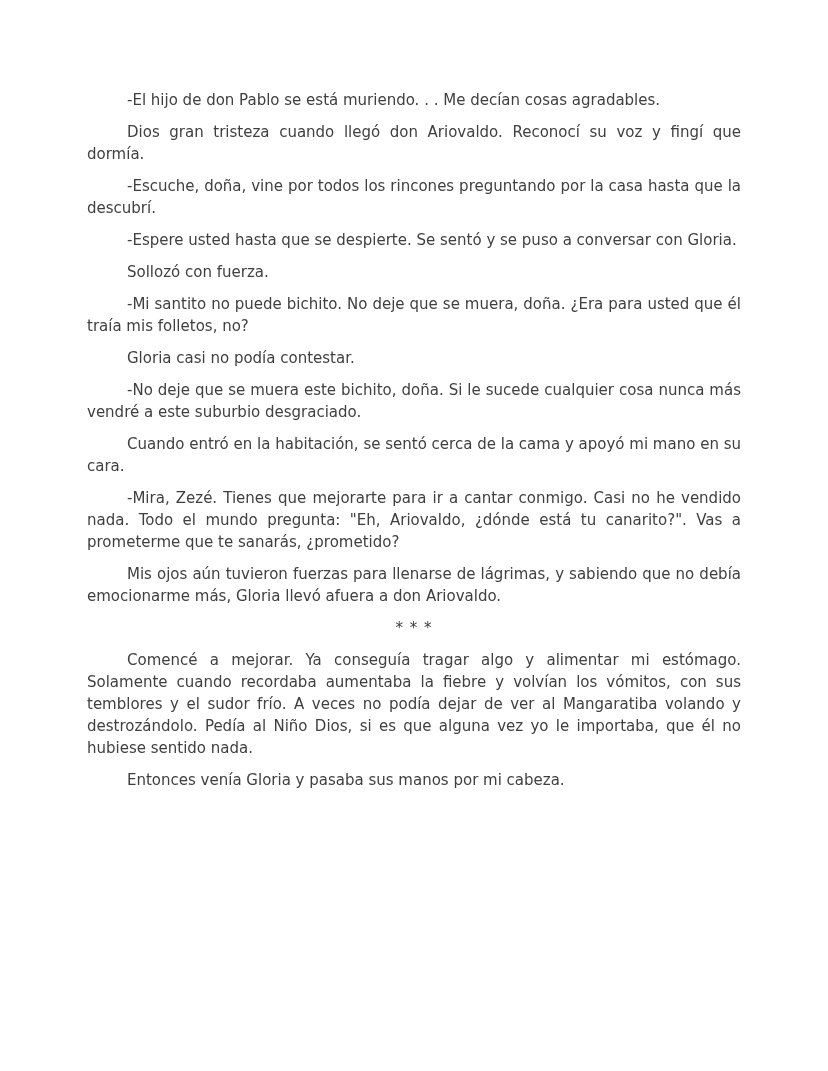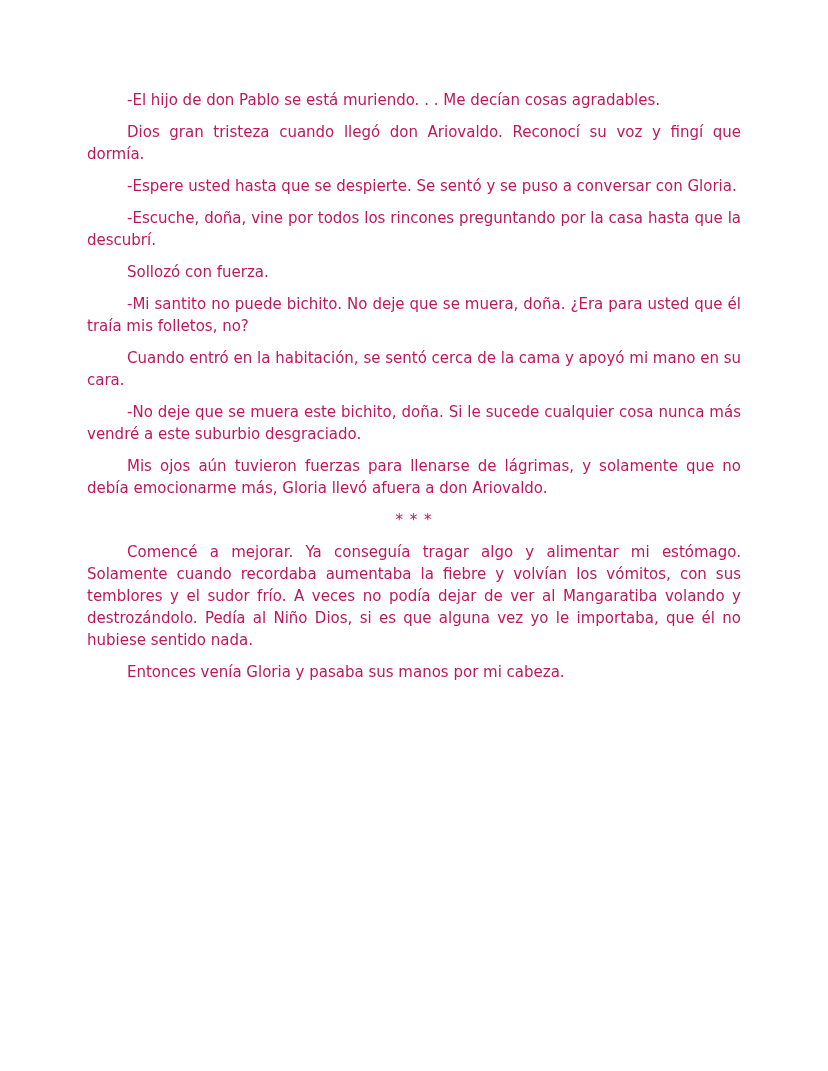--- a/index.html
+++ b/index.html
@@ -17,40 +17,42 @@
     width: 828px;
     height: 1071px;
     background: #ffffff;
     padding: 89px 87px 0 87px;
     box-sizing: border-box;
   }
   .para {
     margin: 0 0 10px 0;
     font-size: 15px;
     line-height: 22px;
-    color: #be185d;
+    color: #404040;
     text-align: justify;
     text-indent: 40px;
     word-spacing: normal;
   }
   .separator {
     text-align: center;
     text-indent: 0;
     letter-spacing: 1px;
   }
 </style>
 </head>
 <body>
 
 <div class="page">
   <p class="para">-El hijo de don Pablo se está muriendo. . . Me decían cosas agradables.</p>
   <p class="para">Dios gran tristeza cuando llegó don Ariovaldo. Reconocí su voz y fingí que dormía.</p>
+  <p class="para">-Escuche, doña, vine por todos los rincones preguntando por la casa hasta que la descubrí.</p>
   <p class="para">-Espere usted hasta que se despierte. Se sentó y se puso a conversar con Gloria.</p>
-  <p class="para">-Escuche, doña, vine por todos los rincones preguntando por la casa hasta que la descubrí.</p>
   <p class="para">Sollozó con fuerza.</p>
   <p class="para">-Mi santito no puede bichito. No deje que se muera, doña. ¿Era para usted que él traía mis folletos, no?</p>
+  <p class="para">Gloria casi no podía contestar.</p>
+  <p class="para">-No deje que se muera este bichito, doña. Si le sucede cualquier cosa nunca más vendré a este suburbio desgraciado.</p>
   <p class="para">Cuando entró en la habitación, se sentó cerca de la cama y apoyó mi mano en su cara.</p>
-  <p class="para">-No deje que se muera este bichito, doña. Si le sucede cualquier cosa nunca más vendré a este suburbio desgraciado.</p>
-  <p class="para">Mis ojos aún tuvieron fuerzas para llenarse de lágrimas, y solamente que no debía emocionarme más, Gloria llevó afuera a don Ariovaldo.</p>
+  <p class="para">-Mira, Zezé. Tienes que mejorarte para ir a cantar conmigo. Casi no he vendido nada. Todo el mundo pregunta: "Eh, Ariovaldo, ¿dónde está tu canarito?". Vas a prometerme que te sanarás, ¿prometido?</p>
+  <p class="para">Mis ojos aún tuvieron fuerzas para llenarse de lágrimas, y sabiendo que no debía emocionarme más, Gloria llevó afuera a don Ariovaldo.</p>
   <p class="para separator">* * *</p>
   <p class="para">Comencé a mejorar. Ya conseguía tragar algo y alimentar mi estómago. Solamente cuando recordaba aumentaba la fiebre y volvían los vómitos, con sus temblores y el sudor frío. A veces no podía dejar de ver al Mangaratiba volando y destrozándolo. Pedía al Niño Dios, si es que alguna vez yo le importaba, que él no hubiese sentido nada.</p>
   <p class="para">Entonces venía Gloria y pasaba sus manos por mi cabeza.</p>
 </div>
 
 </body></html>

